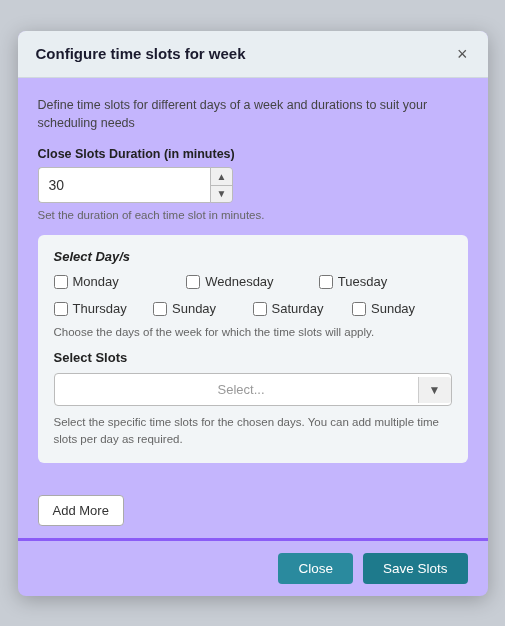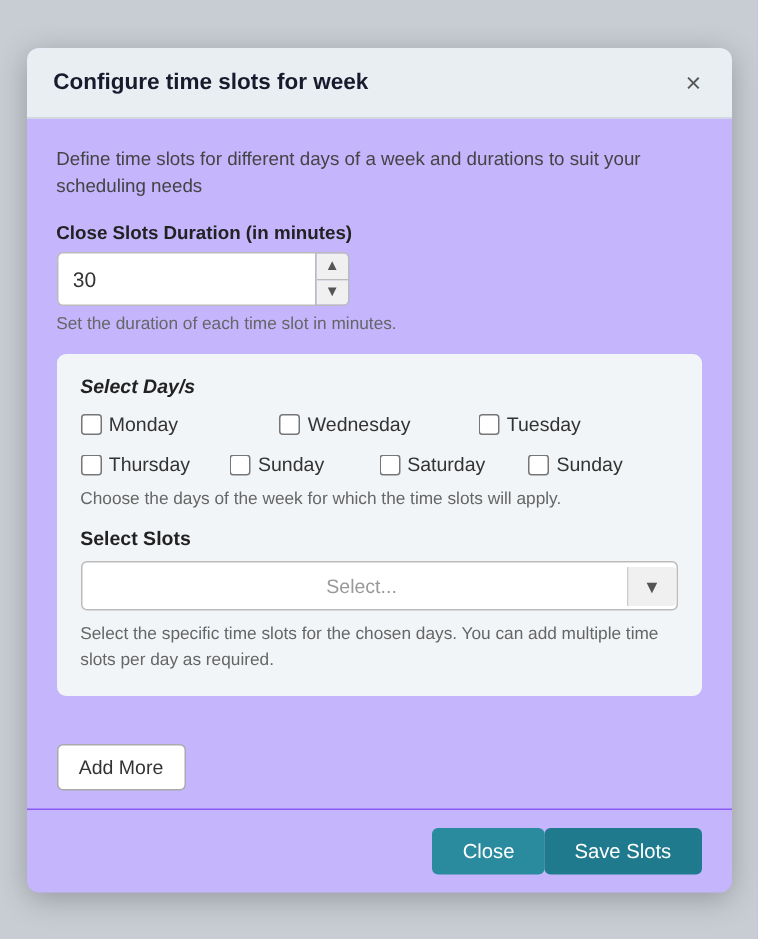--- a/index.html
+++ b/index.html
@@ -191,21 +191,22 @@
       border-radius: 4px;
       padding: 7px 14px;
       font-size: 13px;
       cursor: pointer;
       color: #333;
     }
     .modal-footer {
       padding: 12px 20px;
       display: flex;
       justify-content: flex-end;
-      border-top: 1px solid #8b5cf6;
+      gap: 10px;
+      border-top: 3px solid #8b5cf6;
     }
     .btn-close {
       background: #2a8a9e;
       color: #fff;
       border: none;
       border-radius: 4px;
       padding: 8px 20px;
       font-size: 13.5px;
       cursor: pointer;
       font-weight: 500;

